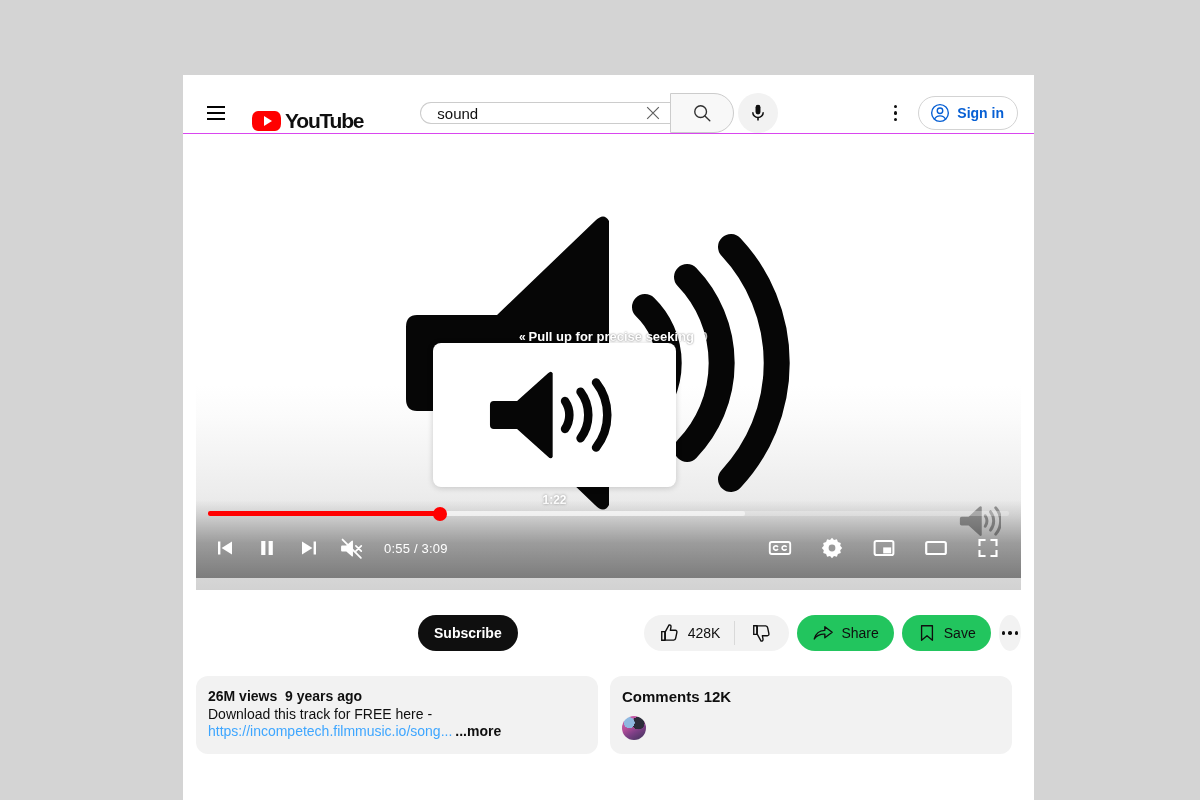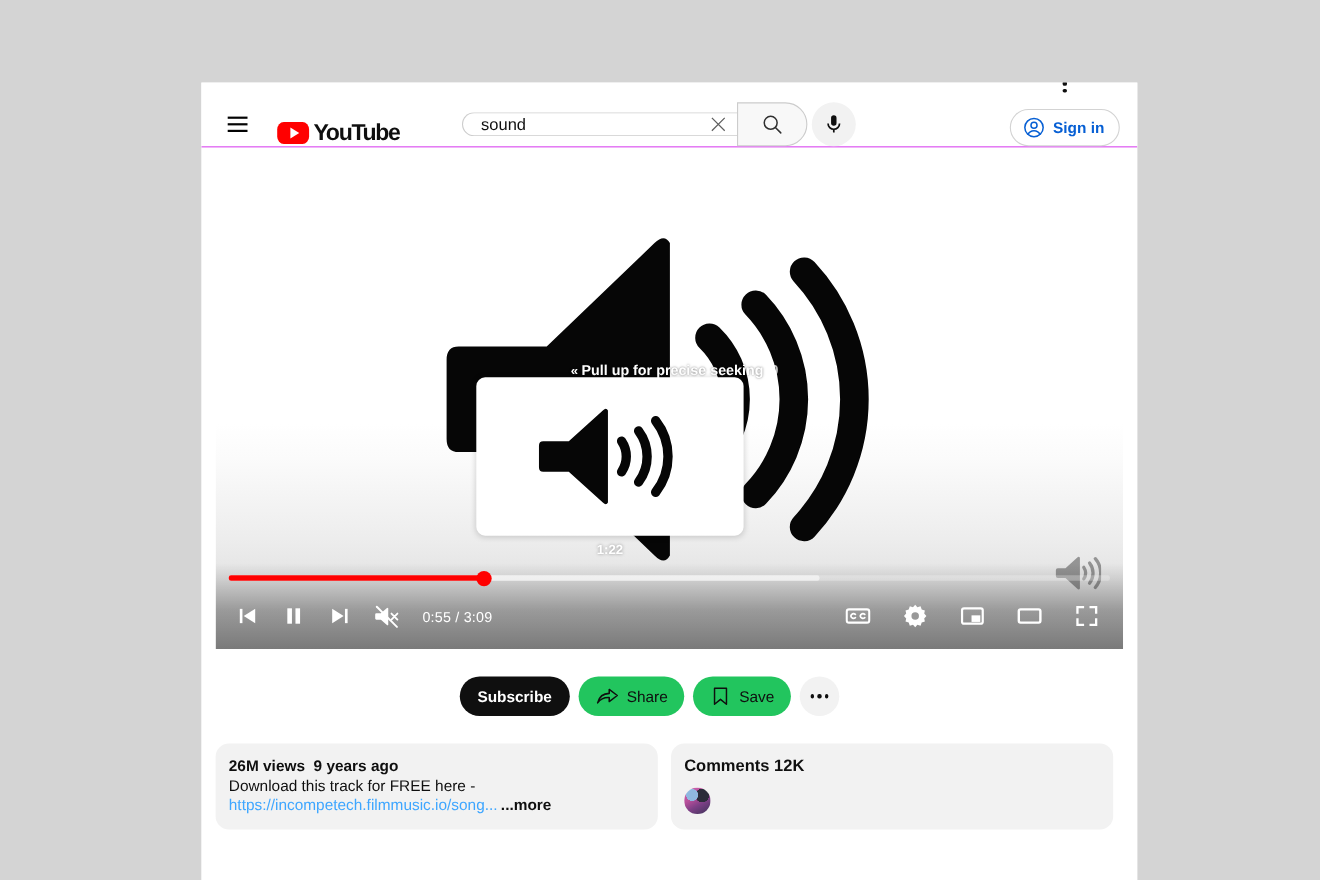--- a/index.html
+++ b/index.html
@@ -93,21 +93,21 @@
   }
   .mic-btn {
     width: 40px; height: 40px; margin-left: 4px;
     border-radius: 50%; background: #f2f2f2;
     display: flex; align-items: center; justify-content: center;
     cursor: pointer;
   }
 
   .masthead-right {
     margin-left: auto; display: flex; align-items: center;
-    margin-right: 16px; gap: 3px; flex-direction: column;
+    margin-right: 16px; gap: 3px;
   }
   .kebab {
     width: 40px; height: 40px; border-radius: 50%;
     display: flex; flex-direction: column; align-items: center;
     justify-content: center; gap: 3px; cursor: pointer;
   }
   .kebab i { width: 3.5px; height: 3.5px; background: #0f0f0f; border-radius: 50%; display:block;}
   .signin-btn {
     display: flex; align-items: center; gap: 6px;
     height: 34px; padding: 0 13px 0 10px;
@@ -179,21 +179,21 @@
   .vol-indicator {
     position: absolute;
     right: 20px; bottom: 52px;
     width: 42px; height: 34px;
     opacity: .45;
   }
   .vol-indicator svg { width:100%; height:100%; }
 
   
   .controls-layer {
-    position: absolute; left: 0; right: 0; bottom: 0;
+    position: absolute; left: 0; right: 0; bottom: 12px;
     height: 78px;
     background: linear-gradient(to top, rgba(0,0,0,.42) 0%, rgba(0,0,0,.30) 45%, rgba(0,0,0,.10) 80%, rgba(0,0,0,0) 100%);
   }
   .progress-row {
     position: absolute; left: 12px; right: 12px; top: 11px;
     height: 5px;
   }
   .progress-track {
     position: absolute; inset: 0;
     background: rgba(255,255,255,.28);
@@ -488,20 +488,36 @@
             </svg>
           </div>
         </div>
       </div>
     </div>
   </div>
 
   <div class="action-row">
     <button class="subscribe-btn">Subscribe</button>
 
+    <div class="like-group">
+      <div class="like-btn">
+        <svg width="22" height="22" viewBox="0 0 24 24">
+          <path d="M3 10.5 h3.4 v9.4 H3 z" fill="none" stroke="#0f0f0f" stroke-width="1.5"></path>
+          <path d="M6.8 10.8 L11 3.2 q2.2 -.3 2.1 2 l-.7 3.8 h5.3 q2.1 .2 1.8 2.2 l-1.3 6.4 q-.3 1.9 -2.2 2.2 H6.8 z" fill="none" stroke="#0f0f0f" stroke-width="1.5" stroke-linejoin="round"></path>
+        </svg>
+        <span>428K</span>
+      </div>
+      <div class="pill-divider"></div>
+      <div class="dislike-btn">
+        <svg width="22" height="22" viewBox="0 0 24 24">
+          <path d="M3 4.1 h3.4 v9.4 H3 z" fill="none" stroke="#0f0f0f" stroke-width="1.5"></path>
+          <path d="M6.8 13.2 L11 20.8 q2.2 .3 2.1 -2 l-.7 -3.8 h5.3 q2.1 -.2 1.8 -2.2 L18.2 6.4 q-.3 -1.9 -2.2 -2.2 H6.8 z" fill="none" stroke="#0f0f0f" stroke-width="1.5" stroke-linejoin="round"></path>
+        </svg>
+      </div>
+    </div>
 
     <div class="pill-btn">
       <svg width="22" height="22" viewBox="0 0 24 24">
         <path d="M2.5 18.5 q2.4 -9.2 11.5 -9.4 V5.2 L22 11.2 L14 17.2 v-3.9 q-7.4 -.4 -11.5 5.2 z" fill="none" stroke="#0f0f0f" stroke-width="1.5" stroke-linejoin="round"></path>
       </svg>
       <span>Share</span>
     </div>
 
     <div class="pill-btn">
       <svg width="20" height="20" viewBox="0 0 24 24">

